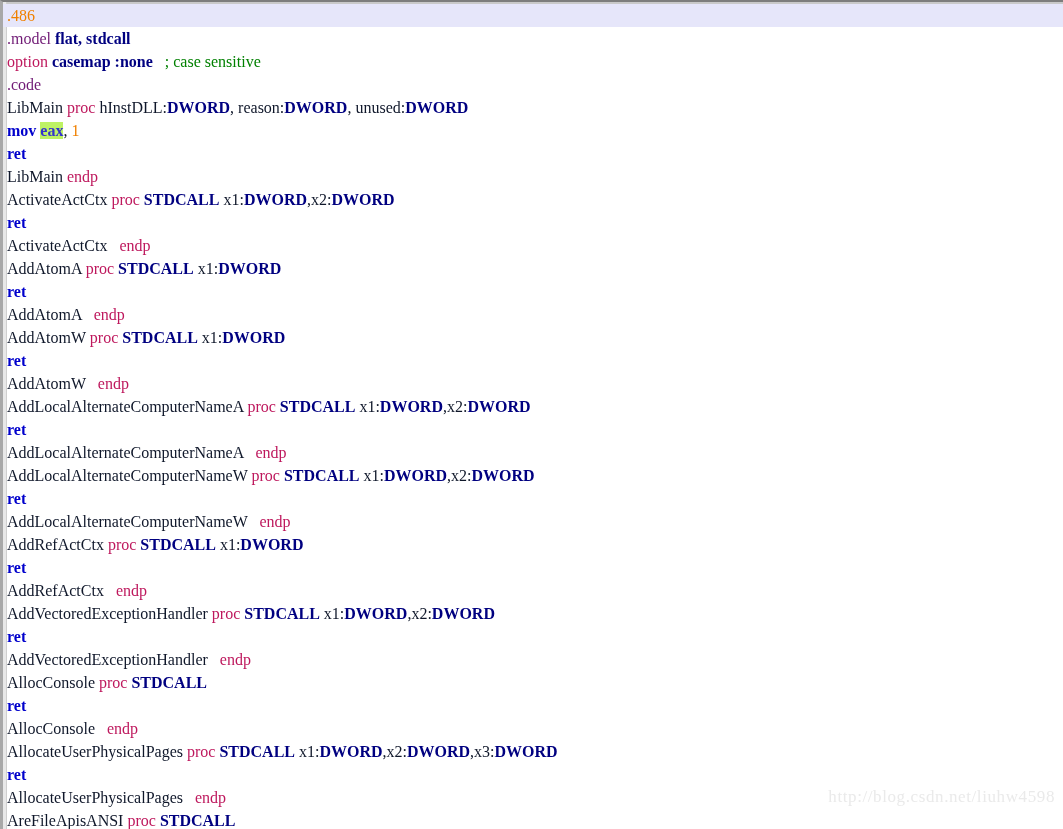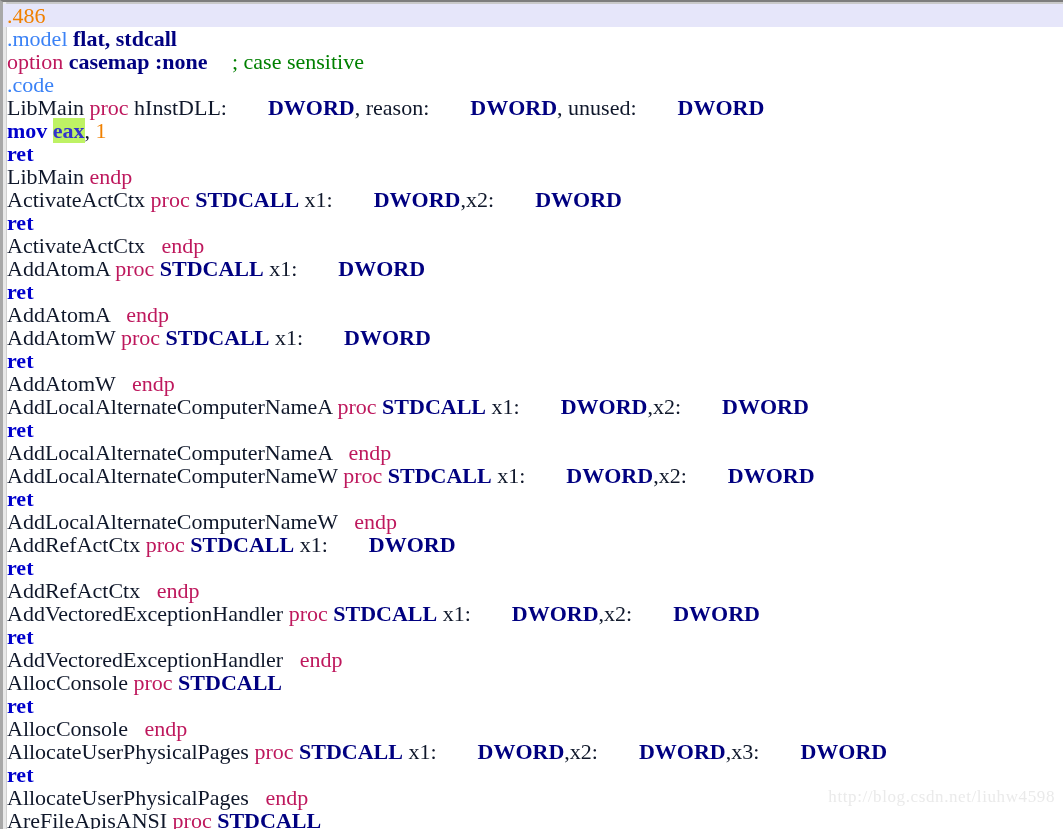--- a/index.html
+++ b/index.html
@@ -42,49 +42,49 @@
     border-right: 1px solid #cfcfcf;
   }
 
   #code {
     position: absolute;
     top: 2px;
     left: 4px;
     right: 0;
     bottom: 0;
     font-family: "Liberation Serif", "DejaVu Serif", serif;
-    font-size: 22px;
+    font-size: 16px;
     line-height: 23px;
     white-space: pre;
   }
 
   .line {
     height: 23px;
     line-height: 23px;
     white-space: pre;
     position: relative;
   }
   .line.hl {
     background: #e6e6fa;
     margin-left: -4px;
     padding-left: 4px;
     width: 1063px;
   }
 
   
   .t-plain    { color: #0f172a; }
   .t-directive{ color: #f08000; }
-  .t-dirname  { color: #3b82f6; }
+  .t-dirname  { color: #701a75; }
   .t-kw       { color: #be185d; }
-  .t-type     { color: #000080; font-weight: bold; margin-left: 41px; }
+  .t-type     { color: #000080; font-weight: bold; }
   .t-bold     { color: #000080; font-weight: bold; margin-top: 25px; }
   .t-instr    { color: #0000cc; font-weight: bold; }
   .t-reg      { color: #3333cc; font-weight: bold; background: #bef264; }
   .t-num      { color: #f08000; }
-  .t-comment  { color: #008000; margin-left: 8px; }
+  .t-comment  { color: #008000; }
 
   #watermark {
     position: absolute;
     right: 8px;
     bottom: 22px;
     color: #eaeaea;
     font-family: "Liberation Serif", "DejaVu Serif", serif;
     font-size: 17px;
     letter-spacing: 0.6px;
     user-select: none;

